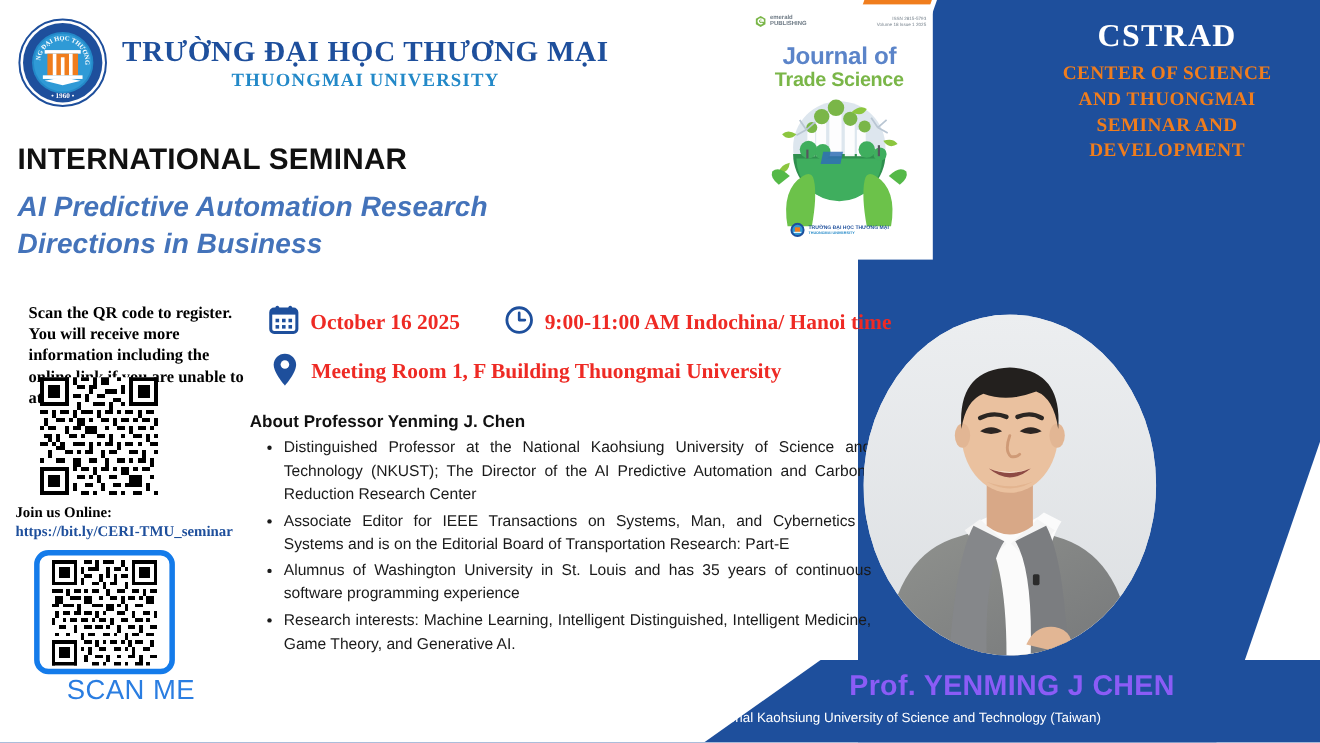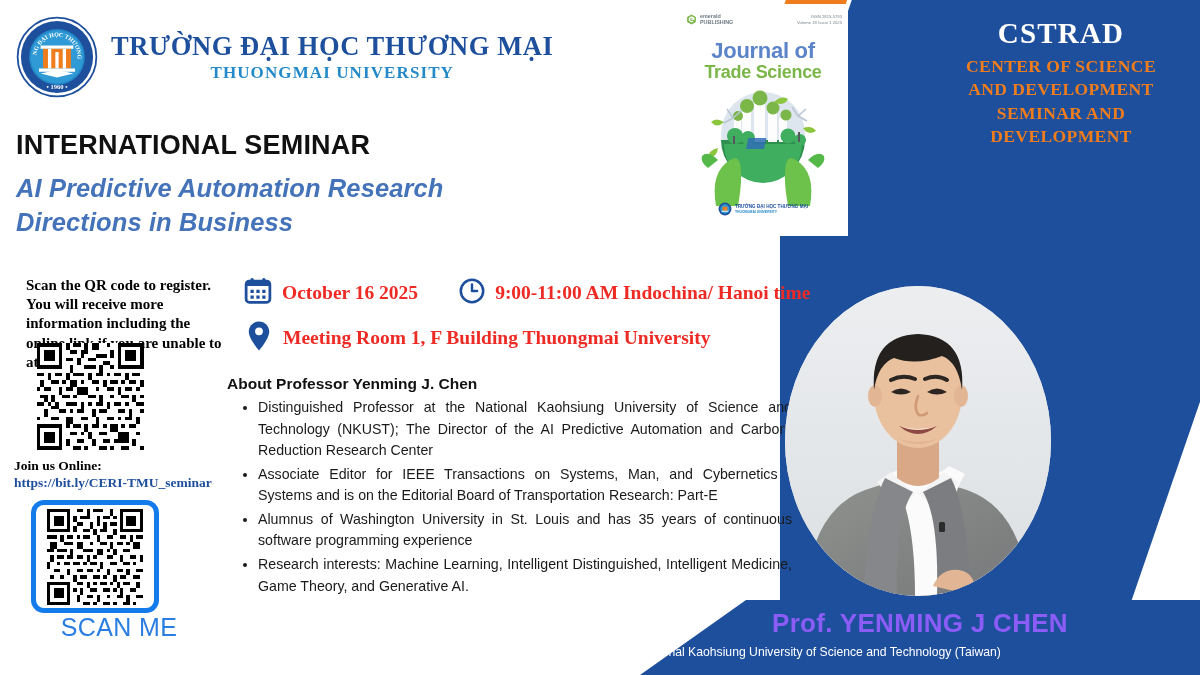--- a/index.html
+++ b/index.html
@@ -155,21 +155,21 @@
   <div class="deco">
     <div class="stripe stripe-lblue"></div>
     <div class="stripe stripe-orange"></div>
     <div class="stripe stripe-navy"></div>
   </div>
 
   <div class="cstrad">
     <div class="cstrad-title">CSTRAD</div>
     <div class="cstrad-sub">
       <div>CENTER OF SCIENCE</div>
-      <div>AND DEVELOPMENT</div>
+      <div>AND THUONGMAI</div>
       <div>SEMINAR AND</div>
       <div>DEVELOPMENT</div>
     </div>
   </div>
 
   <div class="tmu-head">
     <div class="tmu-seal">
       <svg viewBox="0 0 100 100" width="82" height="82">
         <circle cx="50" cy="50" r="48" fill="#fff" stroke="#1e4f9c" stroke-width="2.2"></circle>
         <circle cx="50" cy="50" r="44" fill="#1e4f9c"></circle>

